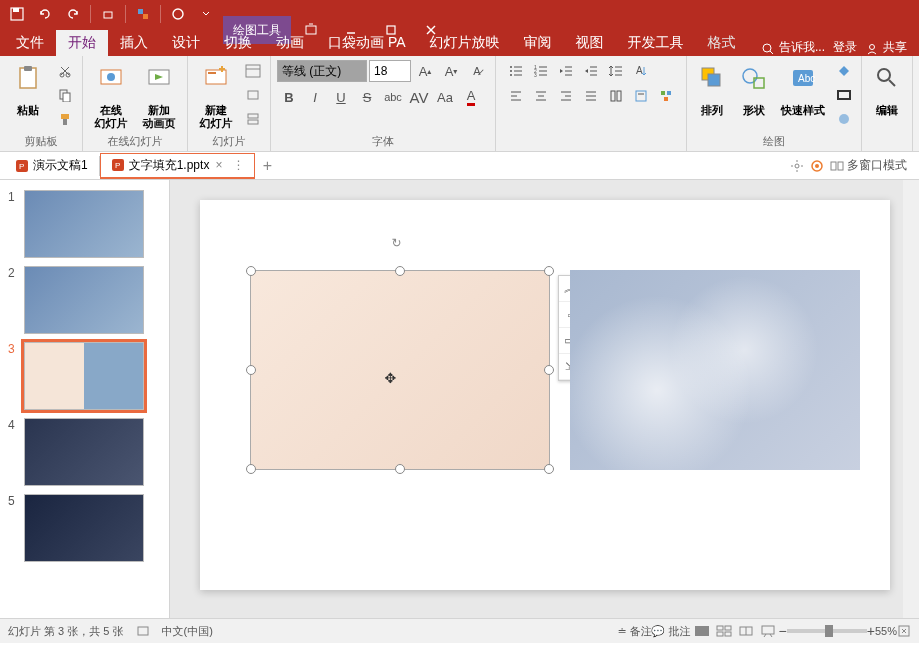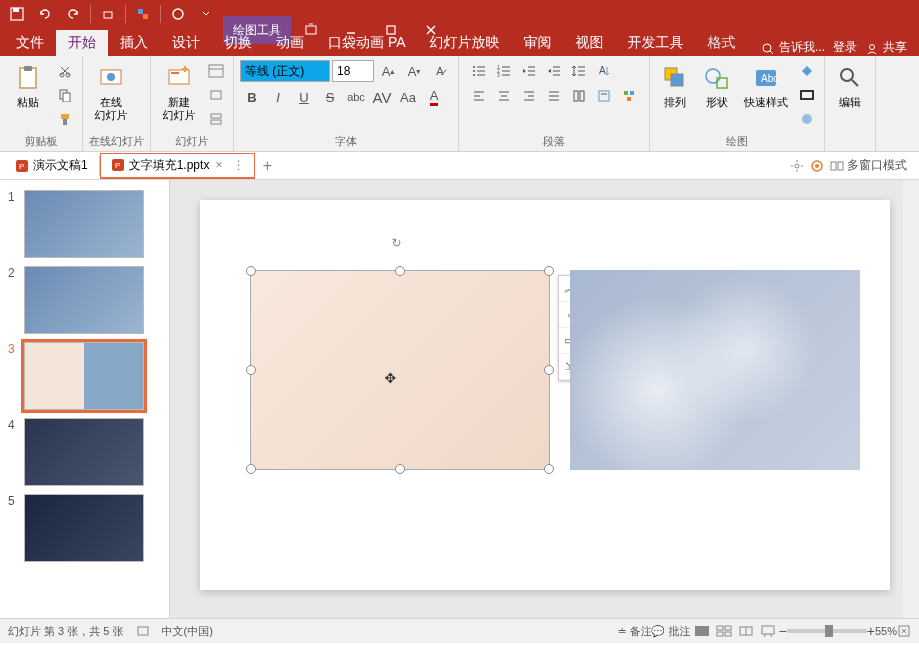--- a/index.html
+++ b/index.html
@@ -23,26 +23,26 @@
 .tabs-right { margin-left: auto; display: flex; align-items: center; gap: 8px; padding-right: 8px; }
 .tabs-right-item { display: flex; align-items: flex-end; gap: 4px; font-size: 12px; cursor: pointer; }
 
 
 .ribbon { height: 96px; background: #f1f1f1; border-bottom: 1px solid #d4d4d4; display: flex; }
 .group { border-right: 1px solid #d4d4d4; padding: 4px 6px 2px; display: flex; flex-direction: column; justify-content: space-between; }
 .group-content { display: flex; align-items: flex-start; gap: 4px; }
 .group-label { text-align: center; font-size: 11px; color: #666; padding-top: 2px; }
 .big-btn { display: flex; flex-direction: column; align-items: center; justify-content: flex-start; width: 44px; height: 70px; cursor: pointer; padding-top: 2px; }
 .big-btn-icon { width: 32px; height: 32px; display: flex; align-items: center; justify-content: center; }
-.big-btn-label { font-size: 11px; text-align: center; margin-top: 2px; line-height: 1.2; }
+.big-btn-label { font-size: 11px; text-align: center; margin-top: 10px; line-height: 1.2; font-weight: bold; }
 .small-btns { display: flex; flex-direction: column; gap: 2px; }
 .small-btn { width: 22px; height: 22px; display: flex; align-items: center; justify-content: center; cursor: pointer; }
 
 .font-group .row { display: flex; align-items: center; gap: 2px; margin-bottom: 4px; }
-.font-select { height: 22px; border: 1px solid #ababab; background: #0ea5e9; font-size: 12px; padding: 0 4px; width: 90px; }
+.font-select { height: 22px; border: 1px solid #ababab; background: #a3a3a3; font-size: 12px; padding: 0 4px; width: 90px; }
 .size-select { height: 22px; border: 1px solid #ababab; background: #fff; font-size: 12px; padding: 0 4px; width: 42px; }
 .icon-btn { width: 24px; height: 22px; display: flex; align-items: center; justify-content: center; cursor: pointer; font-size: 13px; color: #555; }
 
 .para-group { padding: 4px 8px 2px; }
 .para-row { display: flex; gap: 1px; margin-bottom: 3px; }
 
 
 .doc-tabs { height: 28px; background: #fff; border-bottom: 1px solid #d4d4d4; display: flex; align-items: center; padding: 0 4px; }
 .doc-tab { display: flex; align-items: center; gap: 4px; padding: 0 10px; height: 26px; border: 1px solid transparent; cursor: pointer; font-size: 12px; }
 .doc-tab.active { border: 1px solid #ea6a3f; border-bottom: 2px solid #ea6a3f; background: #fff; }
@@ -241,20 +241,30 @@
       <div class="big-btn">
         <div class="big-btn-icon">
             <svg width="28" height="28">
               <rect x="4" y="6" width="20" height="14" fill="#fff" stroke="#d97d3c"></rect>
               <circle cx="14" cy="13" r="4" fill="#5b9bd5"></circle>
             </svg>
           </div>
         <div class="big-btn-label" style="white-space:pre-line">在线
 幻灯片</div>
       </div>
+      <div class="big-btn">
+        <div class="big-btn-icon">
+            <svg width="28" height="28">
+              <rect x="4" y="6" width="20" height="14" fill="#fff" stroke="#888"></rect>
+              <path d="M10 10 L18 13 L10 16 Z" fill="#70ad47"></path>
+            </svg>
+          </div>
+        <div class="big-btn-label" style="white-space:pre-line">新加
+动画页</div>
+      </div>
     </div>
     <div class="group-label">在线幻灯片</div>
   </div>
 
   <div class="group">
     <div class="group-content">
       <div class="big-btn">
         <div class="big-btn-icon">
             <svg width="28" height="28">
               <rect x="4" y="6" width="20" height="14" fill="#fff" stroke="#d97d3c"></rect>
@@ -420,21 +430,20 @@
           </div>
         <div class="icon-btn">
             <svg width="14" height="14">
               <rect x="2" y="2" width="4" height="4" fill="#70ad47"></rect>
               <rect x="8" y="2" width="4" height="4" fill="#5b9bd5"></rect>
               <rect x="5" y="8" width="4" height="4" fill="#ed7d31"></rect>
             </svg>
           </div>
       </div>
     </div>
-    <div class="group-label">段落</div>
   </div>
 
   <div class="group">
     <div class="group-content">
       <div class="big-btn" style="width:38px">
         <div class="big-btn-icon">
             <svg width="28" height="28">
               <rect x="4" y="4" width="12" height="12" fill="#ffc000" stroke="#888"></rect>
               <rect x="10" y="10" width="12" height="12" fill="#5b9bd5" stroke="#888"></rect>
             </svg>

